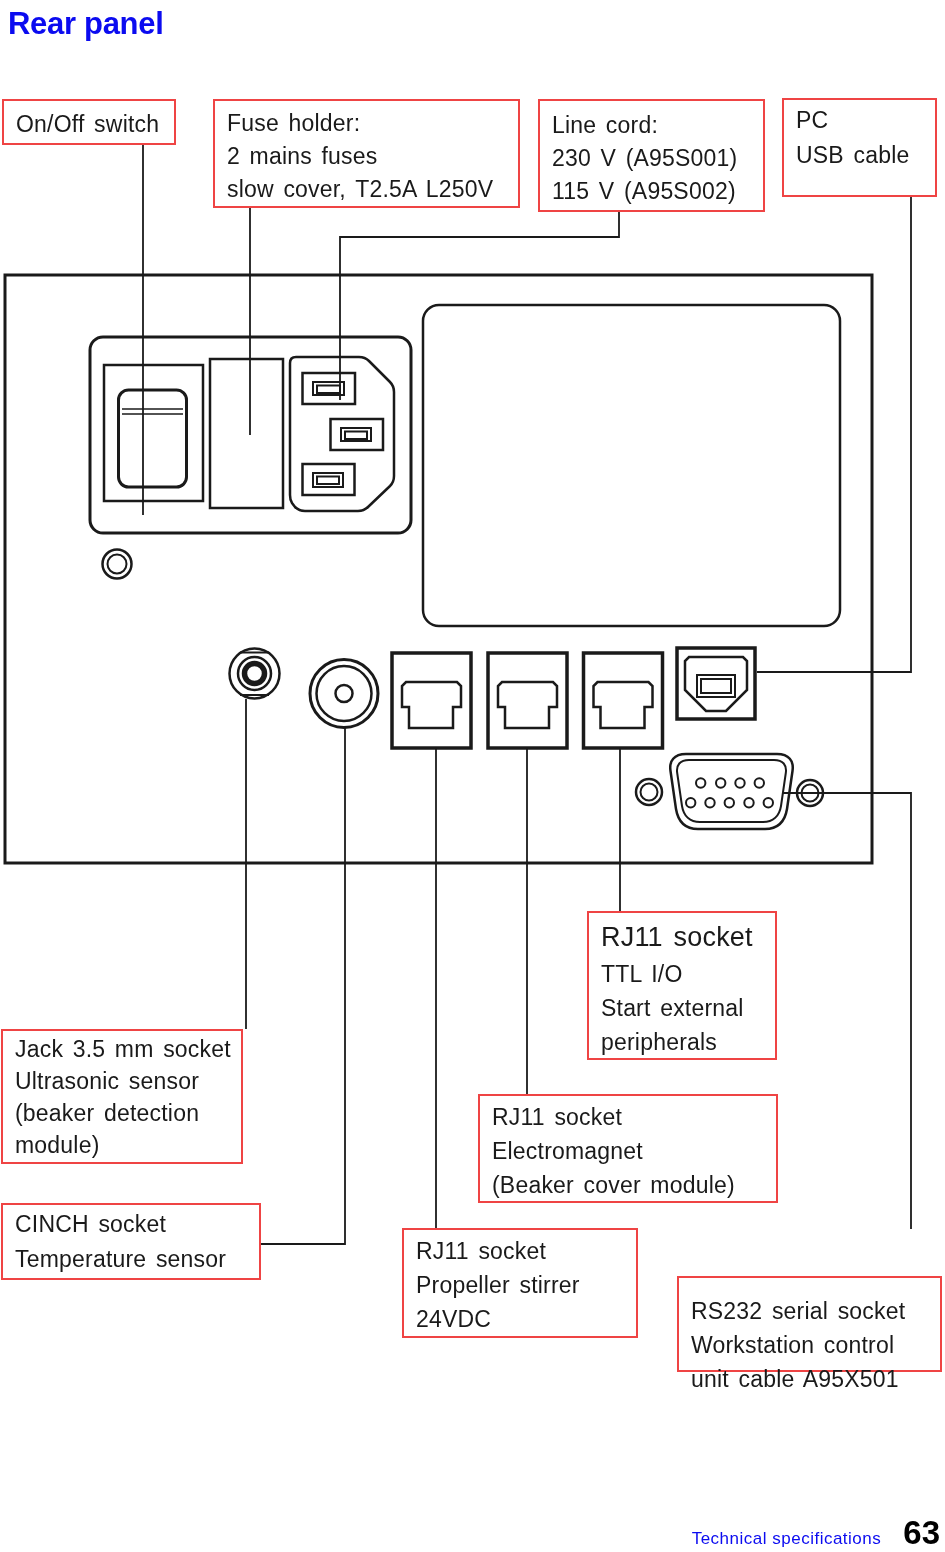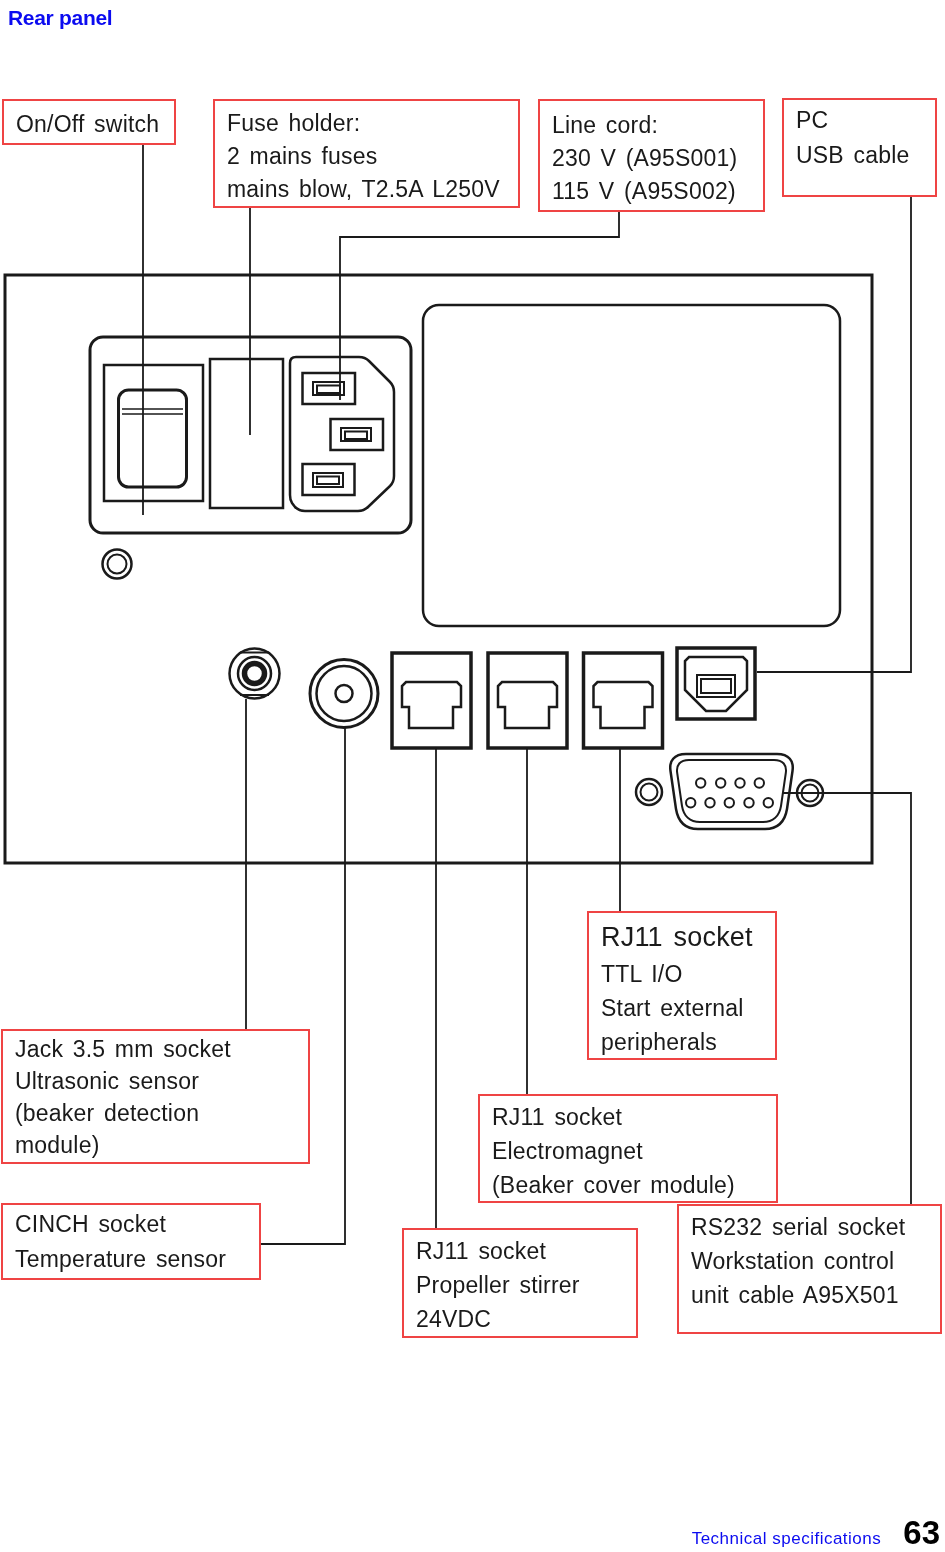--- a/index.html
+++ b/index.html
@@ -14,27 +14,27 @@
     padding:5px 12px 0 12px;white-space:nowrap;
   }
   .callout .line{display:block;}
   .callout .big{font-size:27px;line-height:40px;}
   
   #c-onoff   {left:2px;  top:99px;  width:174px;height:46px; padding-top:7px;}
   #c-fuse    {left:213px;top:99px;  width:307px;height:109px;padding-top:6px;}
   #c-linecord{left:538px;top:99px;  width:227px;height:113px;padding-top:8px;}
   #c-pcusb   {left:782px;top:98px;  width:155px;height:99px; padding-top:3px;line-height:35px;}
   #c-ttl     {left:587px;top:911px; width:190px;height:149px;padding-top:4px;line-height:34px;}
-  #c-jack    {left:1px;  top:1029px;width:309px;height:135px;padding-top:2px;line-height:32px;}
+  #c-jack    {left:1px;  top:1029px;width:242px;height:135px;padding-top:2px;line-height:32px;}
   #c-emag    {left:478px;top:1094px;width:300px;height:109px;padding-top:4px;line-height:34px;}
   #c-cinch   {left:1px;  top:1203px;width:260px;height:77px; padding-top:2px;line-height:35px;}
   #c-stirrer {left:402px;top:1228px;width:236px;height:110px;padding-top:4px;line-height:34px;}
-  #c-rs232   {left:677px;top:1204px;width:265px;height:130px;padding-top:4px;line-height:34px;}
+  #c-rs232   {left:677px;top:1276px;width:265px;height:96px;padding-top:16px;line-height:34px;}
   #page-title{
-    position:absolute;left:8px;top:6px;font-size:21px;font-weight:bold;
+    position:absolute;left:8px;top:6px;font-size:31px;font-weight:bold;
     color:#0b0bf0;letter-spacing:-0.3px;
   }
   #footer{
     position:absolute;right:5px;top:1514px;white-space:nowrap;
   }
   #footer .section{color:#0b0bf0;font-size:17px;letter-spacing:0.5px;}
   #footer .page{color:#000;font-size:33px;font-weight:bold;margin-left:22px;}
 </style>
 </head>
 <body>
@@ -151,21 +151,21 @@
     </g>
   </svg>
 
   <div class="callout" id="c-onoff">
     <span class="line">On/Off switch</span>
   </div>
 
   <div class="callout" id="c-fuse">
     <span class="line">Fuse holder:</span>
     <span class="line">2 mains fuses</span>
-    <span class="line">mains blow, T2.5A L250V</span>
+    <span class="line">slow cover, T2.5A L250V</span>
   </div>
 
   <div class="callout" id="c-linecord">
     <span class="line">Line cord:</span>
     <span class="line">230 V (A95S001)</span>
     <span class="line">115 V (A95S002)</span>
   </div>
 
   <div class="callout" id="c-pcusb">
     <span class="line">PC</span>

